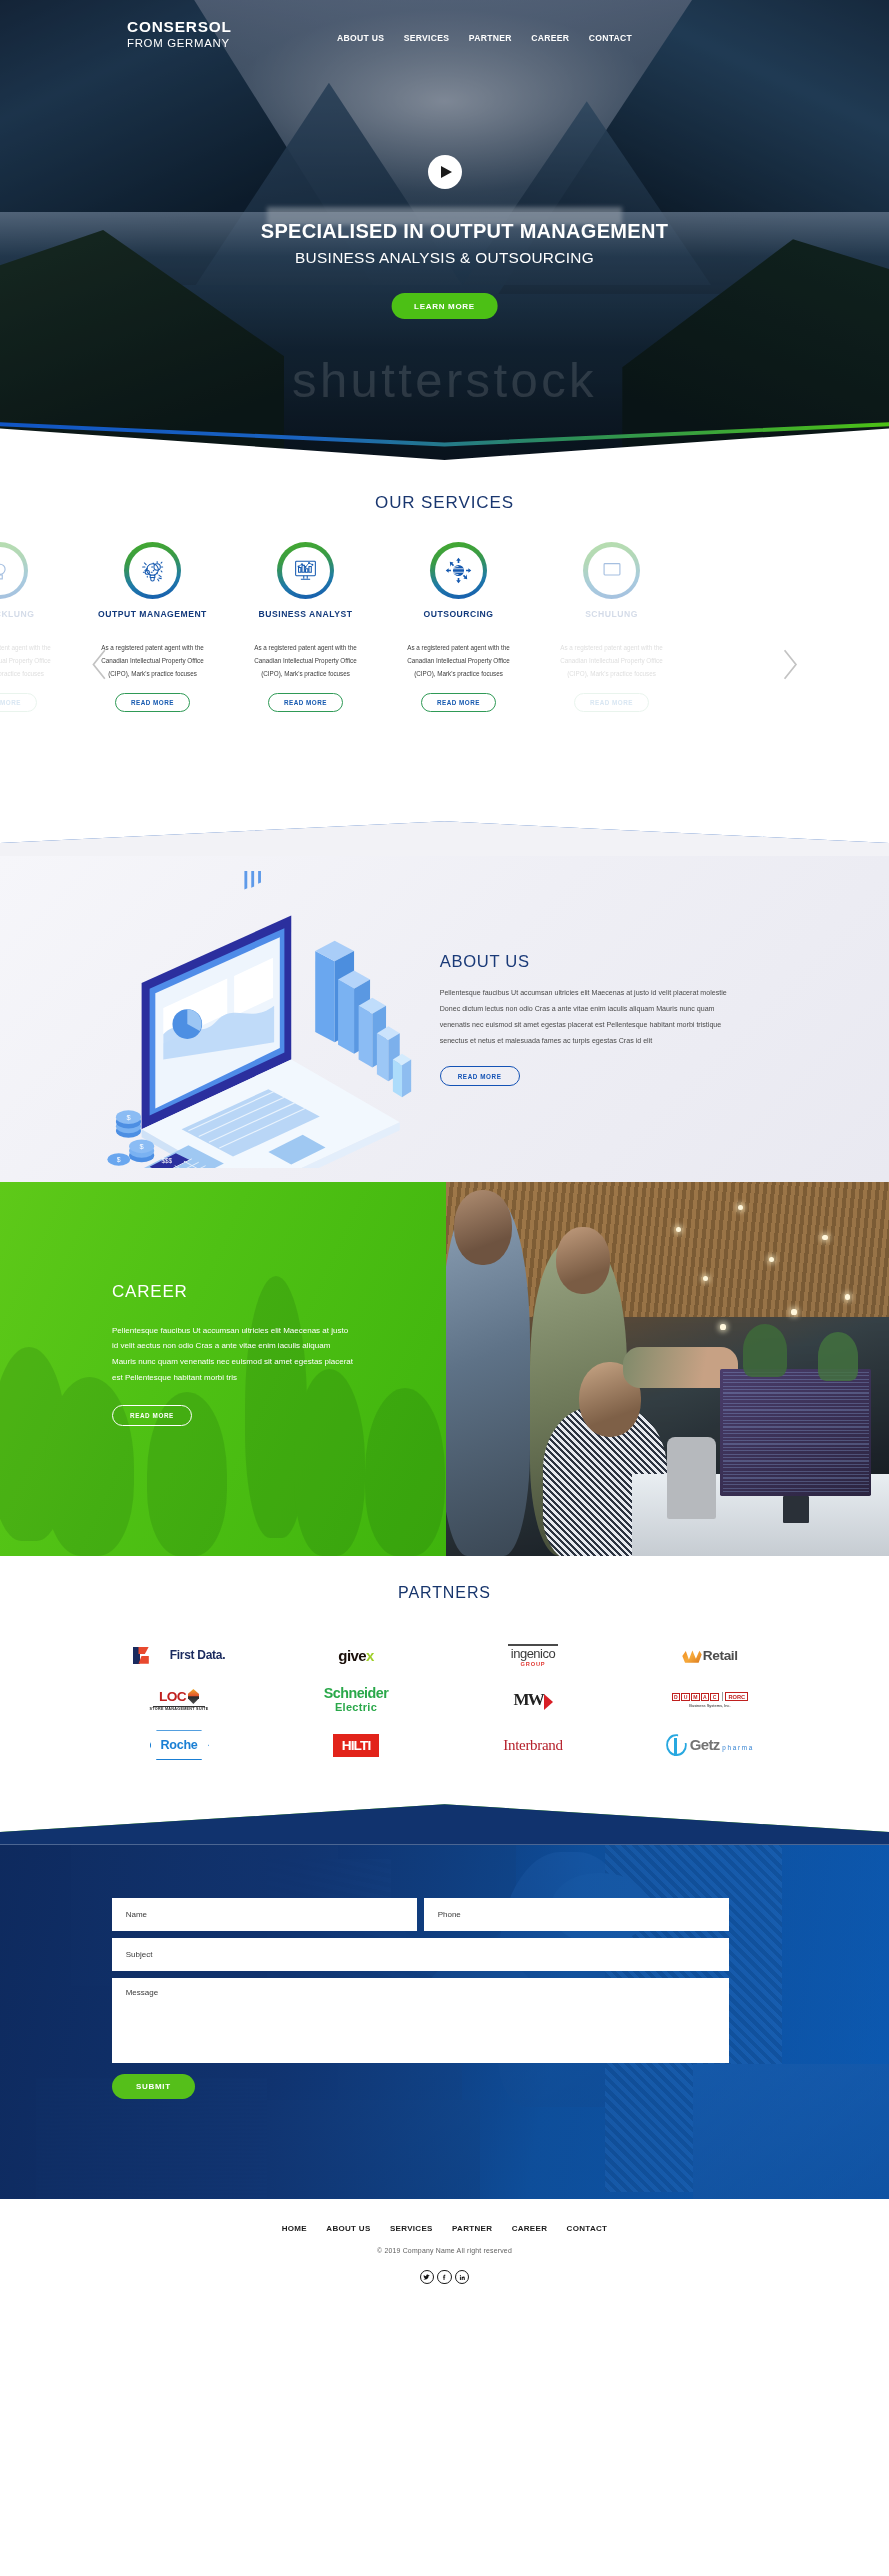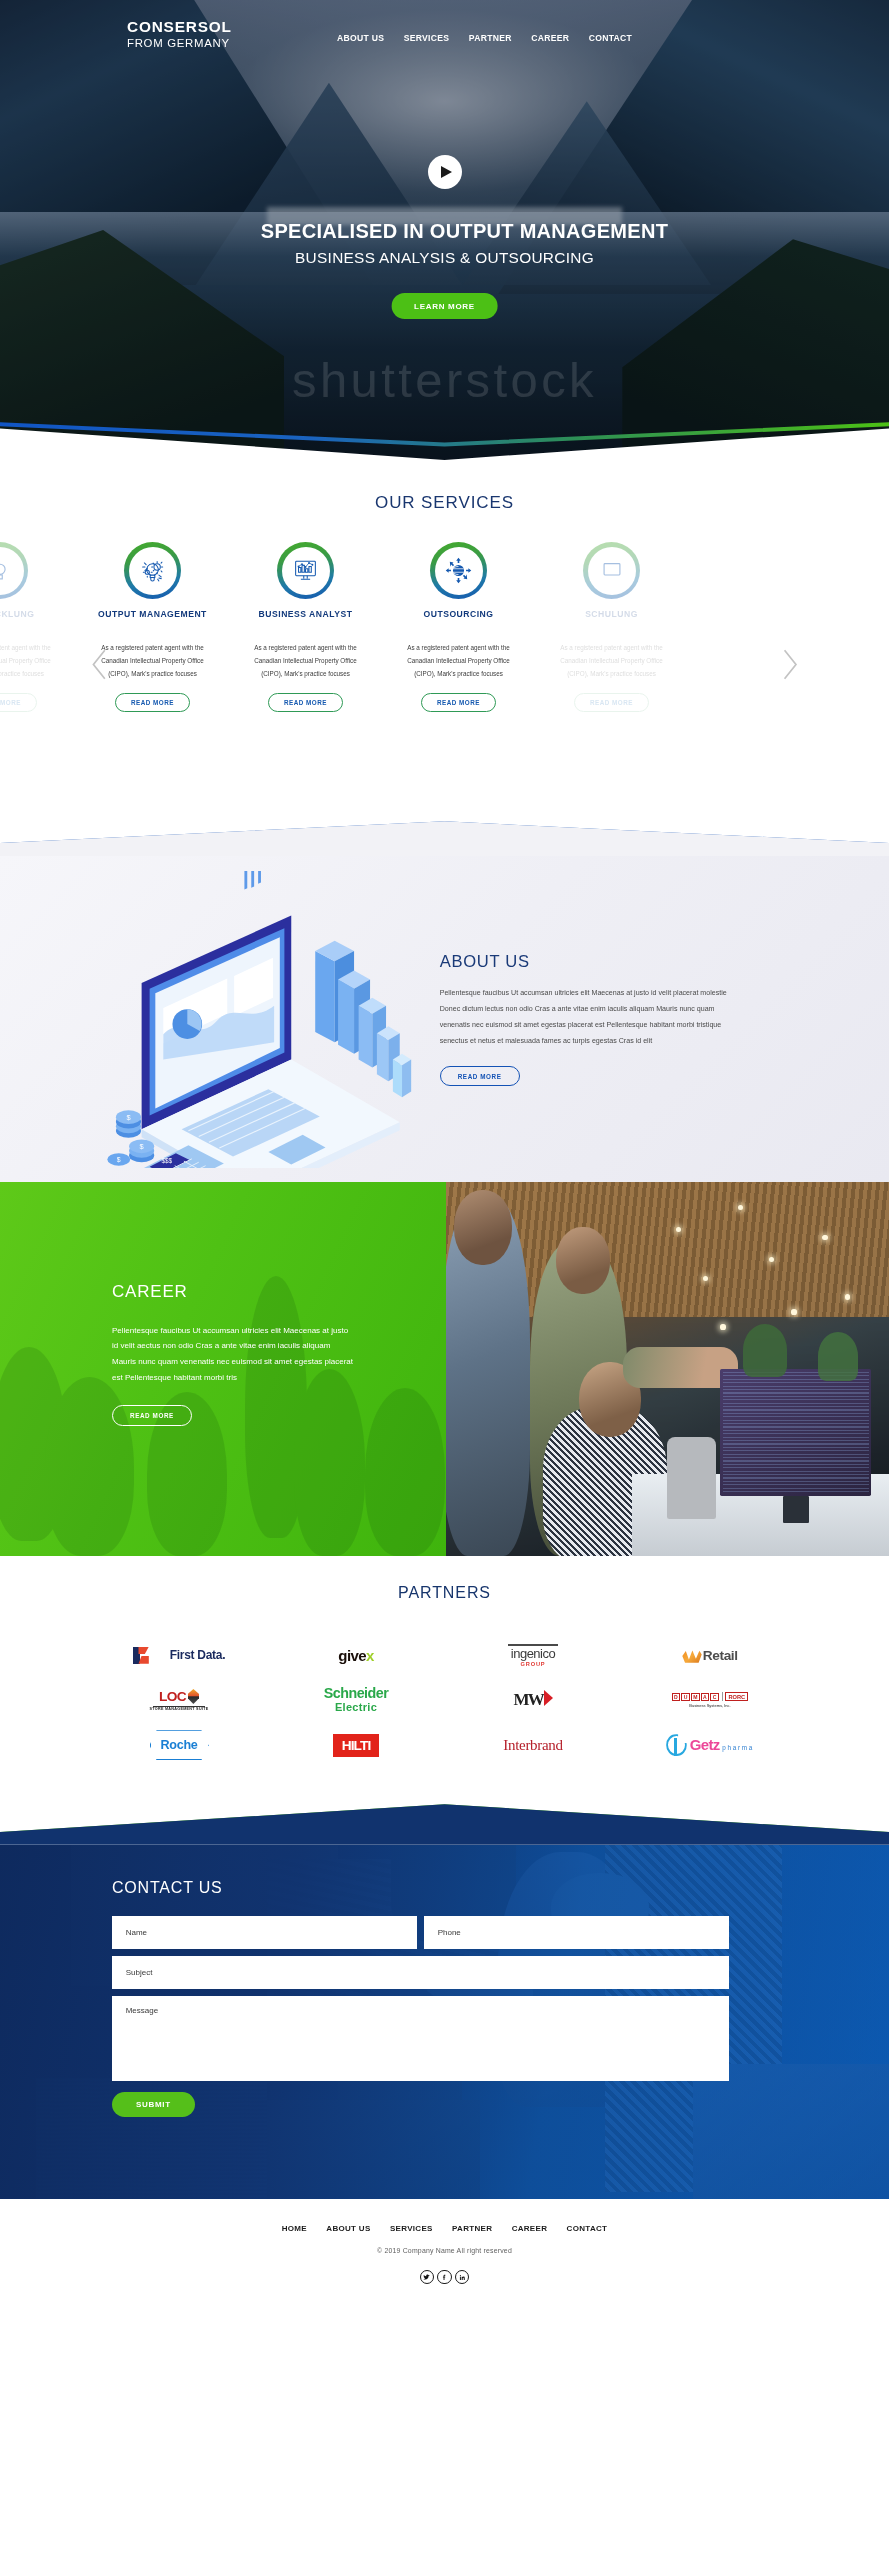--- a/index.html
+++ b/index.html
@@ -259,21 +259,21 @@
   .loc-txt { font-size:13.7px; font-weight:700; color:#c0201e; letter-spacing:-0.6px; }
   .loc-dia { width:11.4px; height:15px; background:linear-gradient(180deg,#f0a92c 0%,#e2552b 45%,#2a2a2a 52%,#4d4d4d 100%);
     clip-path: polygon(50% 0, 100% 34%, 100% 62%, 50% 100%, 0 62%, 0 34%); }
   .loc-rule { height:0.6px; background:#333; margin:1.7px 3.4px 1.1px; }
   .loc-sub { font-size:3.7px; font-weight:700; color:#222; letter-spacing:0.3px; }
 
   .lg-schneider { text-align:center; color:#2aa84a; }
   .sch-1 { font-size:14.3px; font-weight:700; letter-spacing:-0.5px; line-height:.95; }
   .sch-2 { font-size:11px; font-weight:700; letter-spacing:0.3px; line-height:1.1; }
 
-  .lg-mw { display:flex; align-items:flex-start; }
+  .lg-mw { display:flex; align-items:flex-end; }
   .mw-txt { font-size:17px; font-weight:700; color:#222; letter-spacing:-1.7px; font-family:"Liberation Serif", serif; }
   .mw-tri { width:0;height:0;border-left:9.1px solid #d81f26;border-top:8.6px solid transparent;border-bottom:8.6px solid transparent; margin-left:0.6px;}
 
   .lg-dumac { text-align:center; }
   .du-row { display:flex; align-items:center; justify-content:center; gap:1.1px; }
   .du-b { width:8.6px; height:8px; border:0.6px solid #c0201e; color:#c0201e; font-size:5.1px; font-weight:700; display:flex; align-items:center; justify-content:center; }
   .du-sep { width:0.6px; height:9.1px; background:#999; margin:0 1.7px; }
   .du-rorc { border:0.6px solid #c0201e; color:#c0201e; font-size:5.7px; font-weight:700; padding:0.6px 2.3px; }
   .du-sub { font-size:4px; color:#222; margin-top:1.7px; }
 
@@ -287,21 +287,21 @@
   .lg-hilti { background:#e2231a; padding:4px 9.1px; }
   .hilti-txt { color:#fff; font-size:13.7px; font-weight:700; letter-spacing:-0.9px; }
 
   .lg-interbrand { font-size:15px; color:#b5202b; font-family:"Liberation Serif", serif; letter-spacing:-0.3px; }
 
   .lg-getz { display:flex; align-items:center; gap:2.9px; }
   .getz-g { width:20.6px; height:22px; position:relative; }
   .getz-g::before{content:'';position:absolute;inset:0;border:2.3px solid #28a8e0;border-radius:50%;clip-path:polygon(0 0,58% 0,58% 40%,100% 40%,100% 100%,0 100%);}
   .getz-g::after{content:'';position:absolute;left:8px;top:3.4px;width:2.9px;height:18.3px;background:#28a8e0;}
   .getz-r { text-align:left; }
-  .getz-t { font-size:15px; font-weight:700; color:#ec4899; letter-spacing:-0.6px; line-height:.95; }
+  .getz-t { font-size:15px; font-weight:700; color:#737373; letter-spacing:-0.6px; line-height:.95; }
   .getz-s { font-size:6.3px; color:#2f7fd0; letter-spacing:1.7px; }
 
   
   .contact-wrap { position:relative; width:889px; }
   .contact-chev { position:relative; height:45px; width:889px; z-index:4; }
   .contact-chev-fill { position:absolute; inset:0; background:#11336e;
     clip-path: polygon(0 72%, 50% 10%, 100% 72%, 100% 100%, 0 100%); }
   .contact-chev-line { position:absolute; inset:0; background:#55bf1a;
     clip-path: polygon(0 72%, 50% 10%, 100% 72%, 100% 88%, 50% 26%, 0 88%); }
   .contact {
@@ -787,21 +787,20 @@
       <div class="cp-el" style="left:62%; top:8%; width:11%; height:20%; border-radius:48%; background:#2e74c2;"></div>
       <div class="cp-el" style="left:48%; top:32%; width:12%; height:20%; border-radius:48%; background:#2a69b4;"></div>
       <div class="cp-el" style="left:38%; top:40%; width:14%; height:60%; background:linear-gradient(180deg,#1c4f93,#123a70); border-radius:42% 42% 0 0;"></div>
       <div class="cp-el" style="left:30%; top:72%; width:24%; height:28%; background:linear-gradient(160deg,#1f5596,#123b72);"></div>
       <div class="cp-el" style="left:4%; top:66%; width:26%; height:34%; background:repeating-linear-gradient(0deg,#174b8c 0 1.7px,#1f5a9e 1.7px 4px);"></div>
       <div class="cp-el" style="left:78%; top:62%; width:22%; height:38%; background:linear-gradient(150deg,#2a6cbb,#1a4b8c);"></div>
     </div>
     <div class="contact-tint"></div>
 
     <div class="contact-inner">
-      <h2 class="contact-h">CONTACT US</h2>
 
       <form class="cform">
         <div class="crow">
           <input class="cfield" type="text" placeholder="Name" style="">
           <input class="cfield" type="text" placeholder="Phone" style="">
         </div>
         <div class="crow">
           <input class="cfield" type="text" placeholder="Subject" style="">
         </div>
         <textarea class="cmsg" placeholder="Message" style=""></textarea>

